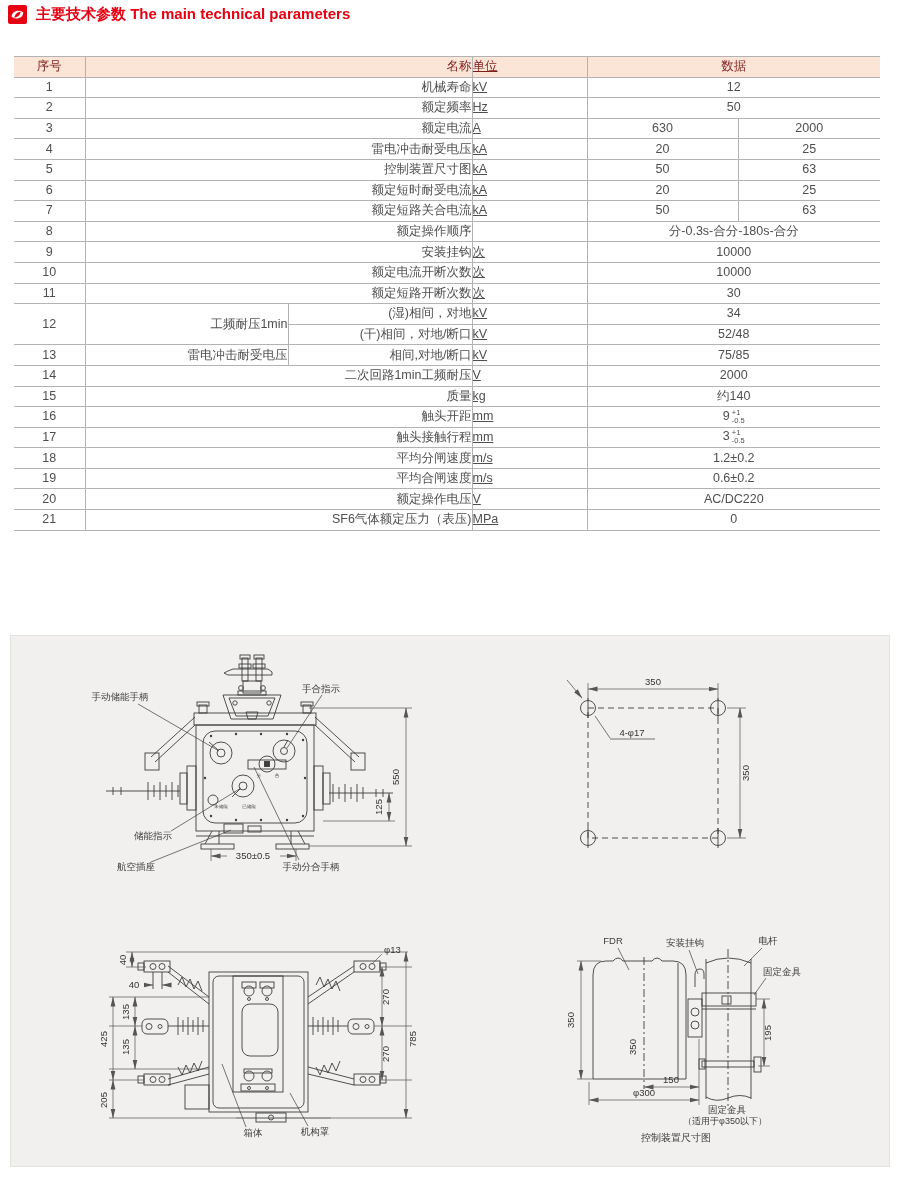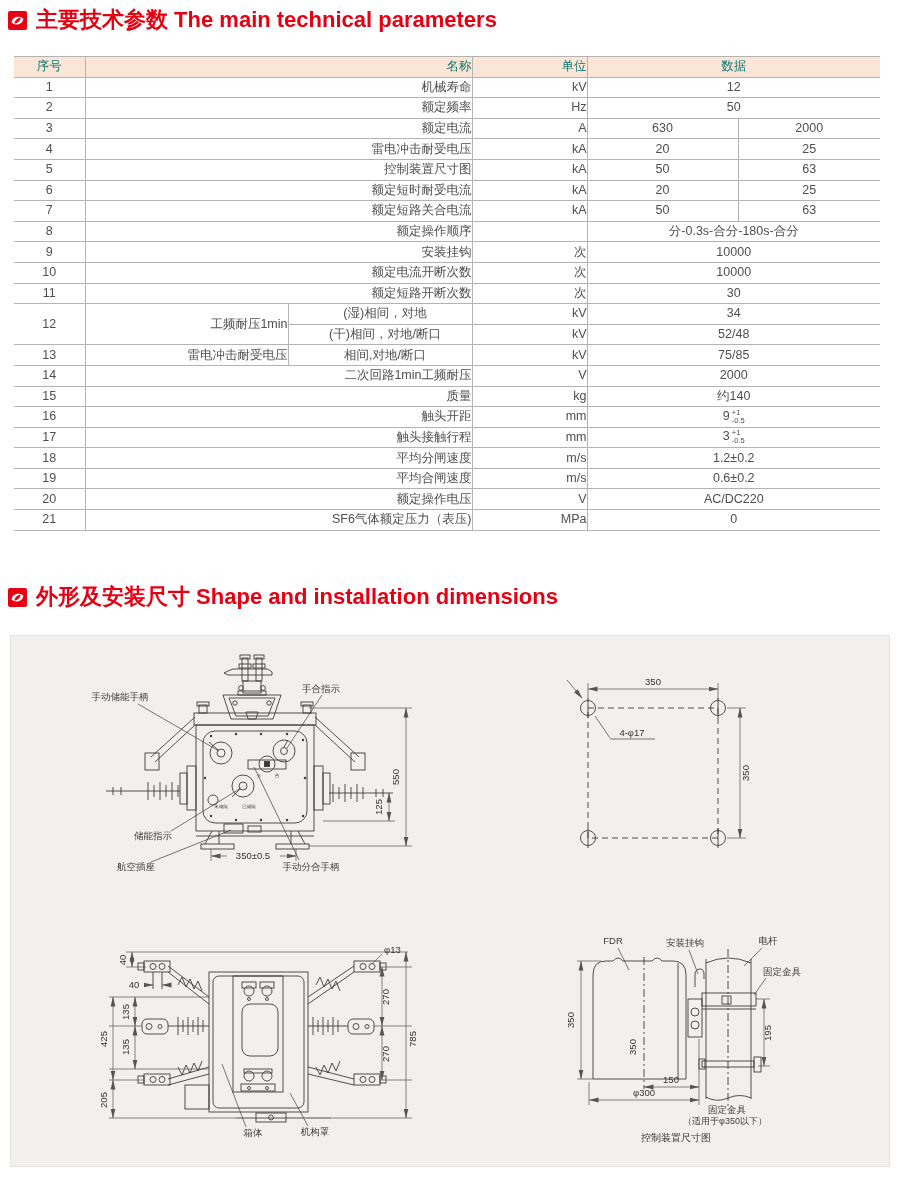--- a/index.html
+++ b/index.html
@@ -1,30 +1,30 @@
 <!DOCTYPE html>
 <html><head>
 <meta charset="utf-8">
 <style>
   html,body{margin:0;padding:0;background:#fff;}
   .page{position:relative;width:900px;height:1179px;background:#ffffff;overflow:hidden;
         font-family:"Liberation Sans","DejaVu Sans",sans-serif;}
   .sec-title{position:absolute;display:flex;align-items:center;gap:9px;
-             font-size:22px;font-weight:600;color:#e60012;white-space:nowrap;}
+             font-size:15px;font-weight:600;color:#e60012;white-space:nowrap;}
   .sec-icon{flex:0 0 auto;display:block;}
   .table-wrap{position:absolute;left:14px;top:56px;}
   table.param{border-collapse:collapse;table-layout:fixed;width:866px;
               font-size:12.5px;color:#4f4f4f;border-bottom:1px solid #b3b3b3;}
   table.param td,table.param th{height:19.6px;padding:0;line-height:1.05;
               border-top:1px solid #b3b3b3;vertical-align:middle;overflow:hidden;white-space:nowrap;}
-  table.param th{background:#fbe5d6;font-weight:normal;color:#0f766e;}
+  table.param th{background:#fbe5d6;font-weight:normal;color:#7f1d1d;}
   .c-no{text-align:center;}
   .c-name{text-align:right;padding-left:14px !important;}
-  .c-sub{text-align:center;padding-left:10px !important;}
-  .c-unit{text-align:right;}
+  .c-sub{text-align:right;padding-left:10px !important;}
+  .c-unit{text-align:left;text-decoration:underline;}
   .c-val,.c-v1,.c-v2{text-align:center;}
   .c-name,.c-sub,.c-unit,.c-v1,.c-v2,.c-val{border-left:1px solid #b3b3b3;}
   .tol{display:inline-block;vertical-align:-3px;margin-left:2px;font-size:7.5px;
        line-height:1.1;text-align:left;}
   .tol span{display:block;}
   .panel{position:absolute;left:10px;top:635px;width:878px;height:530px;
          background:#f1f0ee;border:1px solid #e4e3e0;}
   .d{position:absolute;}
   .d text{fill:#3c3c3c;font-size:9.5px;font-family:"Liberation Sans","DejaVu Sans",sans-serif;}
   .d text.dim{fill:#333;font-size:9.5px;}
@@ -200,28 +200,20 @@
       <tr>
         <td class="c-no">21</td>
         <td class="c-name" colspan="2">SF6气体额定压力（表压)</td>
         <td class="c-unit">MPa</td>
         <td class="c-val" colspan="2">0</td>
       </tr>
     </tbody>
       </table>
   </div>
 
-  <div class="sec-title" style="left:8px;top:582px;">
-    <svg class="sec-icon" width="19" height="19" viewBox="0 0 19 19">
-      <rect width="19" height="19" rx="2" fill="#e60012"></rect>
-      <path d="M3.6,11.8 C3.9,6.8 8.6,4.6 14.2,6.4 C9.6,6.8 6.9,8.6 6.3,13.2 Z" fill="#fff"></path>
-      <path d="M15.3,7.4 C15.1,12.4 10.4,14.5 4.9,12.8 C9.4,12.4 12.2,10.6 12.8,6.2 Z" fill="#fff"></path>
-    </svg>
-    <span>外形及安装尺寸 Shape and installation dimensions</span>
-  </div>
 
   <div class="panel">
 
     <svg class="d" style="left:80px;top:12px;" width="330" height="258" viewBox="0 0 330 258">
       <defs>
         <marker id="m1" viewBox="0 0 10 6" refX="9.5" refY="3" markerWidth="10" markerHeight="6" orient="auto-start-reverse" markerUnits="userSpaceOnUse">
           <path d="M0,0.6 L10,3 L0,5.4 Z" fill="#555"></path>
         </marker>
       </defs>
       <g class="main">

